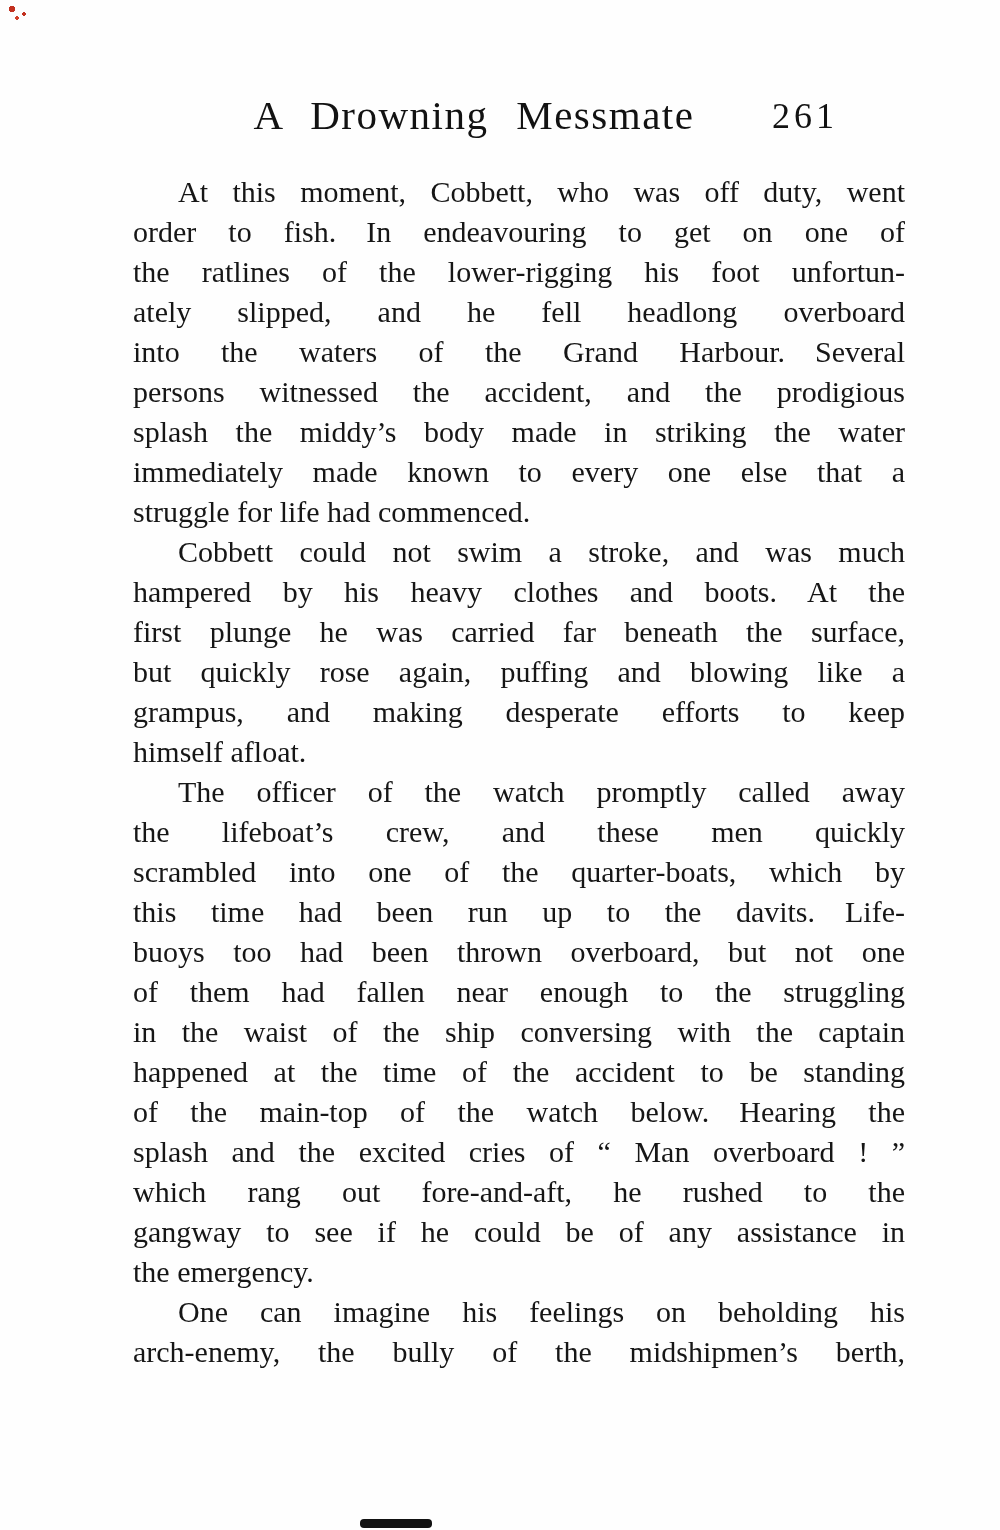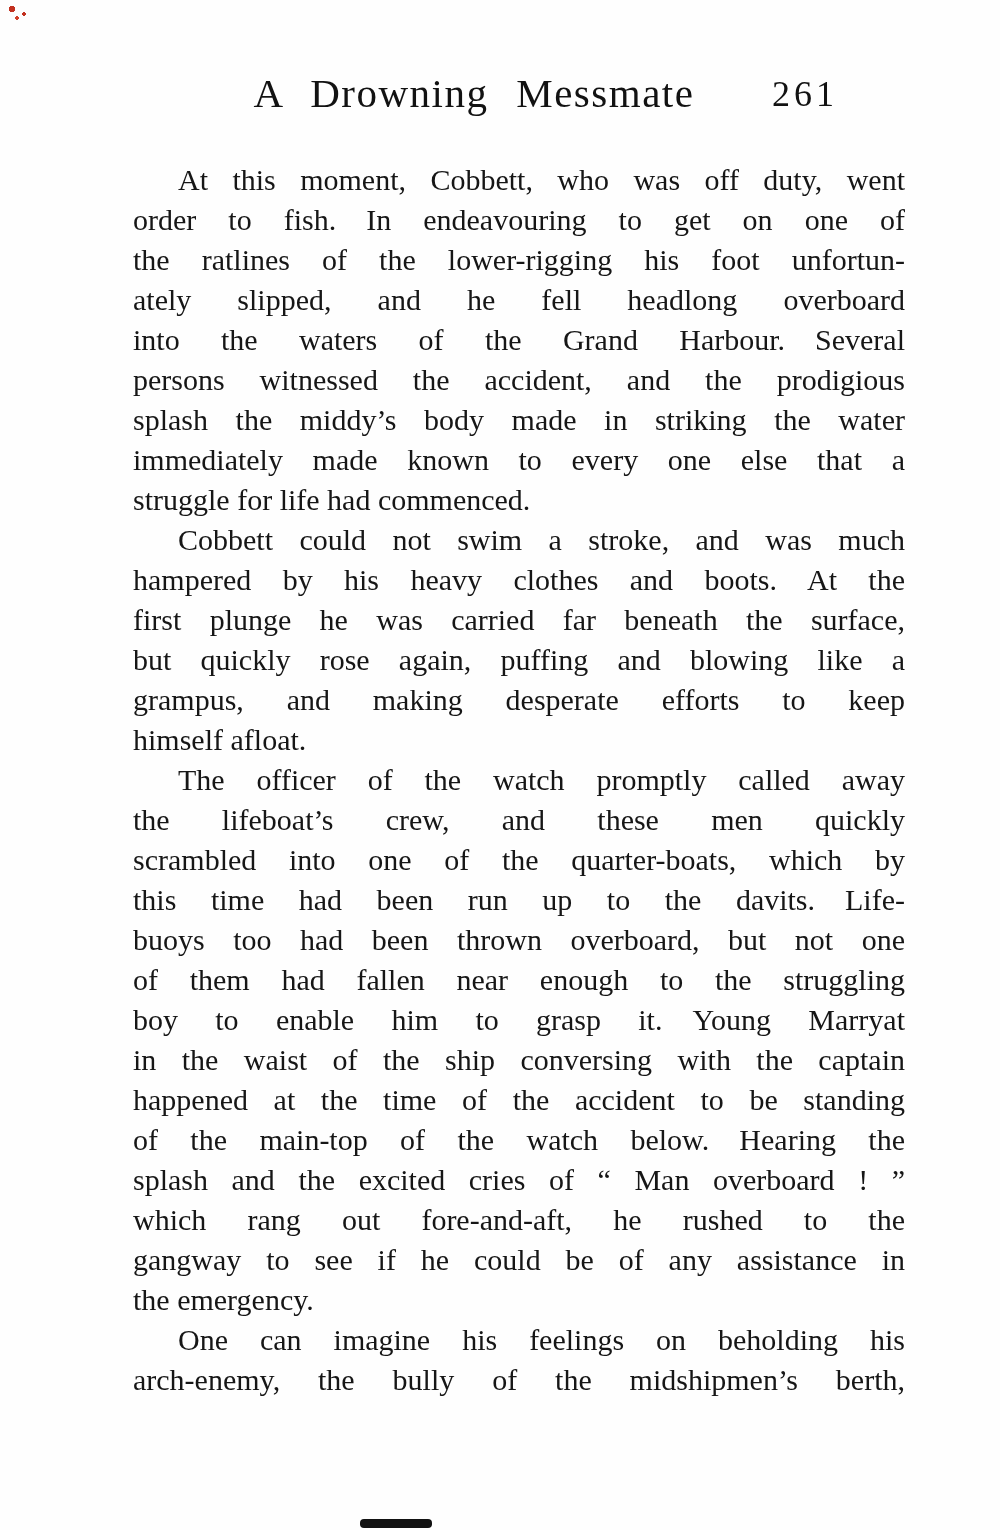--- a/index.html
+++ b/index.html
@@ -11,21 +11,21 @@
     position: relative;
     width: 1000px;
     height: 1530px;
     background: #fefefe;
     overflow: hidden;
     font-family: "Liberation Serif", "DejaVu Serif", serif;
     color: #141414;
   }
   .header {
     position: absolute;
-    top: 69px;
+    top: 91px;
     left: 0;
     width: 948px;
     height: 56px;
   }
   .header .title {
     position: absolute;
     left: 50%;
     transform: translateX(-50%);
     top: 0;
     font-size: 41px;
@@ -38,21 +38,21 @@
     position: absolute;
     right: 110px;
     top: 4px;
     font-size: 36px;
     letter-spacing: 4px;
     color: #121212;
   }
   .text-block {
     position: absolute;
     left: 133px;
-    top: 160px;
+    top: 172px;
     width: 772px;
   }
   .paragraph {
     margin: 0;
     padding: 0;
   }
   .line {
     height: 40px;
     line-height: 40px;
     font-size: 30px;
@@ -121,21 +121,20 @@
         <div class="line">grampus, and making desperate efforts to keep</div>
         <div class="line flush-left">himself afloat.</div>
       </div>
       <div class="paragraph">
         <div class="line first">The officer of the watch promptly called away</div>
         <div class="line">the lifeboat’s crew, and these men quickly</div>
         <div class="line">scrambled into one of the quarter-boats, which by</div>
         <div class="line">this time had been run up to the davits. Life-</div>
         <div class="line">buoys too had been thrown overboard, but not one</div>
         <div class="line">of them had fallen near enough to the struggling</div>
-        <div class="line">boy to enable him to grasp it. Young Marryat</div>
         <div class="line">in the waist of the ship conversing with the captain</div>
         <div class="line">happened at the time of the accident to be standing</div>
         <div class="line">of the main-top of the watch below. Hearing the</div>
         <div class="line">splash and the excited cries of “ Man overboard ! ”</div>
         <div class="line">which rang out fore-and-aft, he rushed to the</div>
         <div class="line">gangway to see if he could be of any assistance in</div>
         <div class="line flush-left">the emergency.</div>
       </div>
       <div class="paragraph">
         <div class="line first">One can imagine his feelings on beholding his</div>

